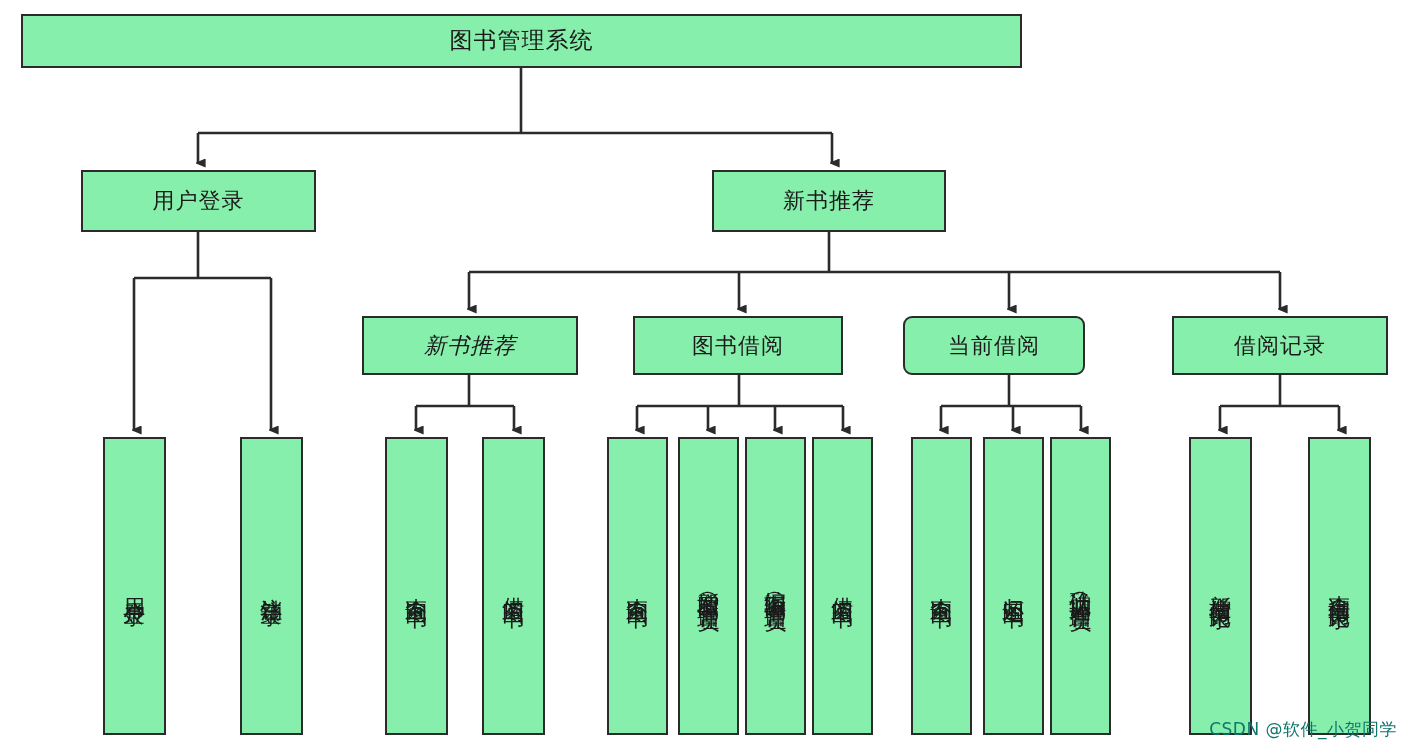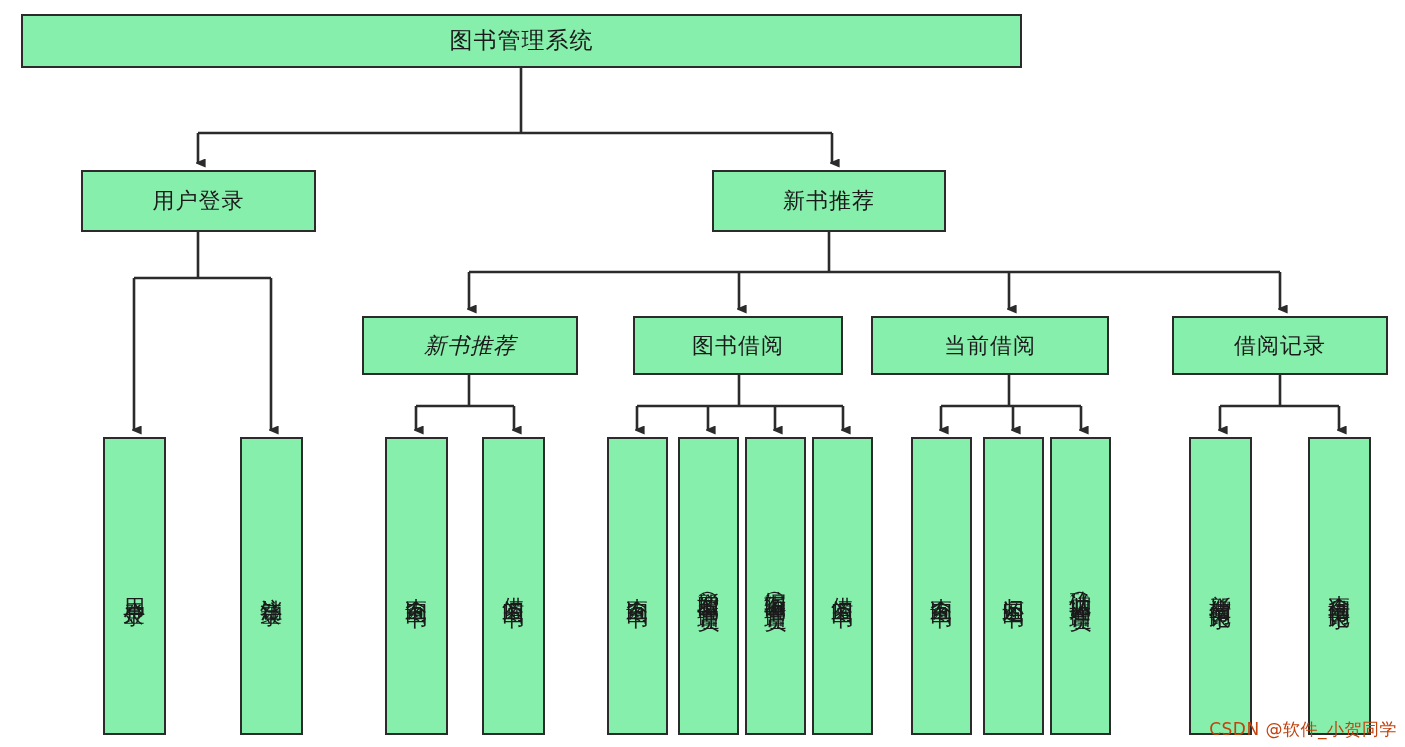--- a/index.html
+++ b/index.html
@@ -62,21 +62,21 @@
     font-size: 22px;
     line-height: 1.25;
     letter-spacing: 3px;
     max-height: 100%;
   }
   .watermark {
     position: absolute;
     right: 8px;
     bottom: 6px;
     font-size: 17px;
-    color: #c2410c;
+    color: #0f766e;
     letter-spacing: 0.5px;
     white-space: nowrap;
     user-select: none;
   }
 </style>
 </head>
 <body>
 
 <div id="canvas">
 
@@ -140,21 +140,21 @@
   <div class="node horiz" style="left:712px; top:170px; width:234px; height:62px;">
     <span class="node-label">新书推荐</span>
   </div>
 
   <div class="node horiz" style="left:362px; top:316px; width:216px; height:59px;font-style:italic;">
     <span class="node-label">新书推荐</span>
   </div>
   <div class="node horiz" style="left:633px; top:316px; width:210px; height:59px;">
     <span class="node-label">图书借阅</span>
   </div>
-  <div class="node horiz" style="left:871px; top:316px; width:238px; height:59px;">
+  <div class="node horiz" style="left:903px; top:316px; width:182px; height:59px;border-radius:9px;">
     <span class="node-label">当前借阅</span>
   </div>
   <div class="node horiz" style="left:1172px; top:316px; width:216px; height:59px;font-family:Liberation Serif, serif;">
     <span class="node-label">借阅记录</span>
   </div>
 
   <div class="node vert" style="left:103px; top:437px; width:63px; height:298px;">
     <span class="node-label">用户登录</span>
   </div>
   <div class="node vert" style="left:240px; top:437px; width:63px; height:298px;">

